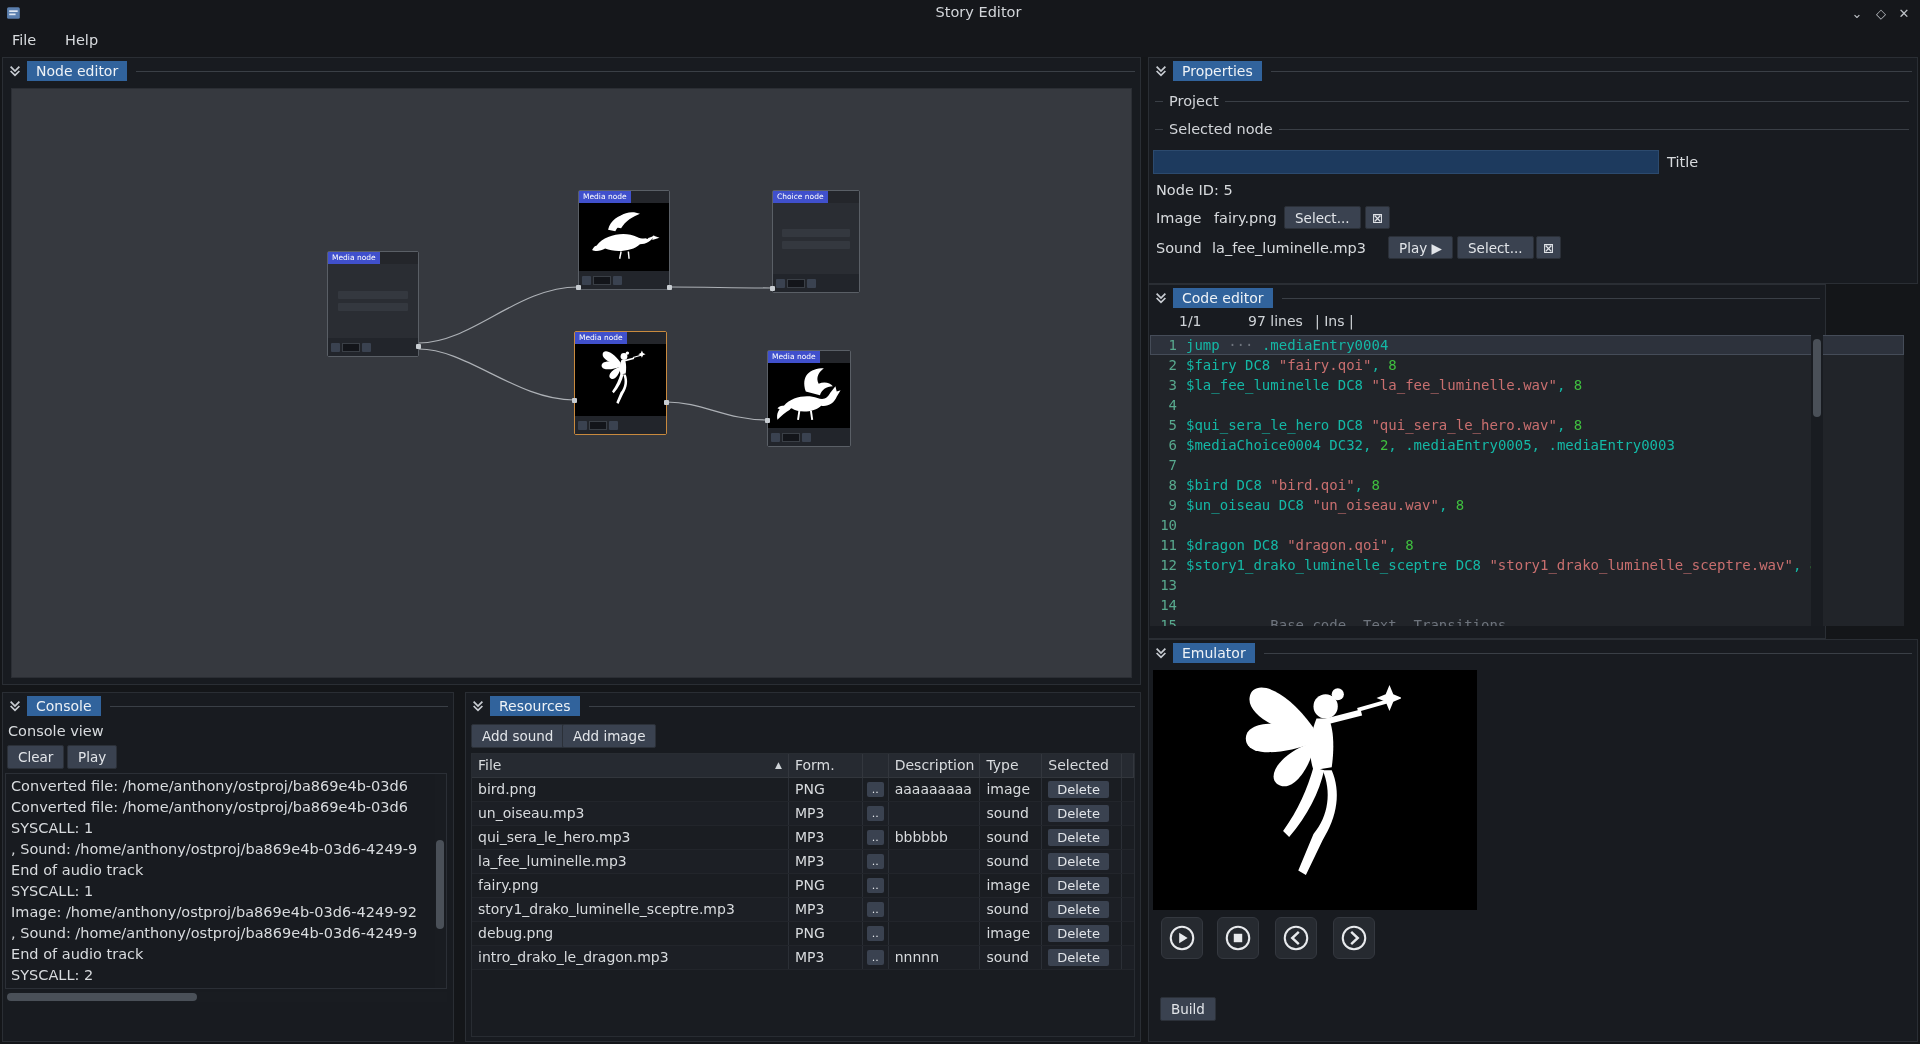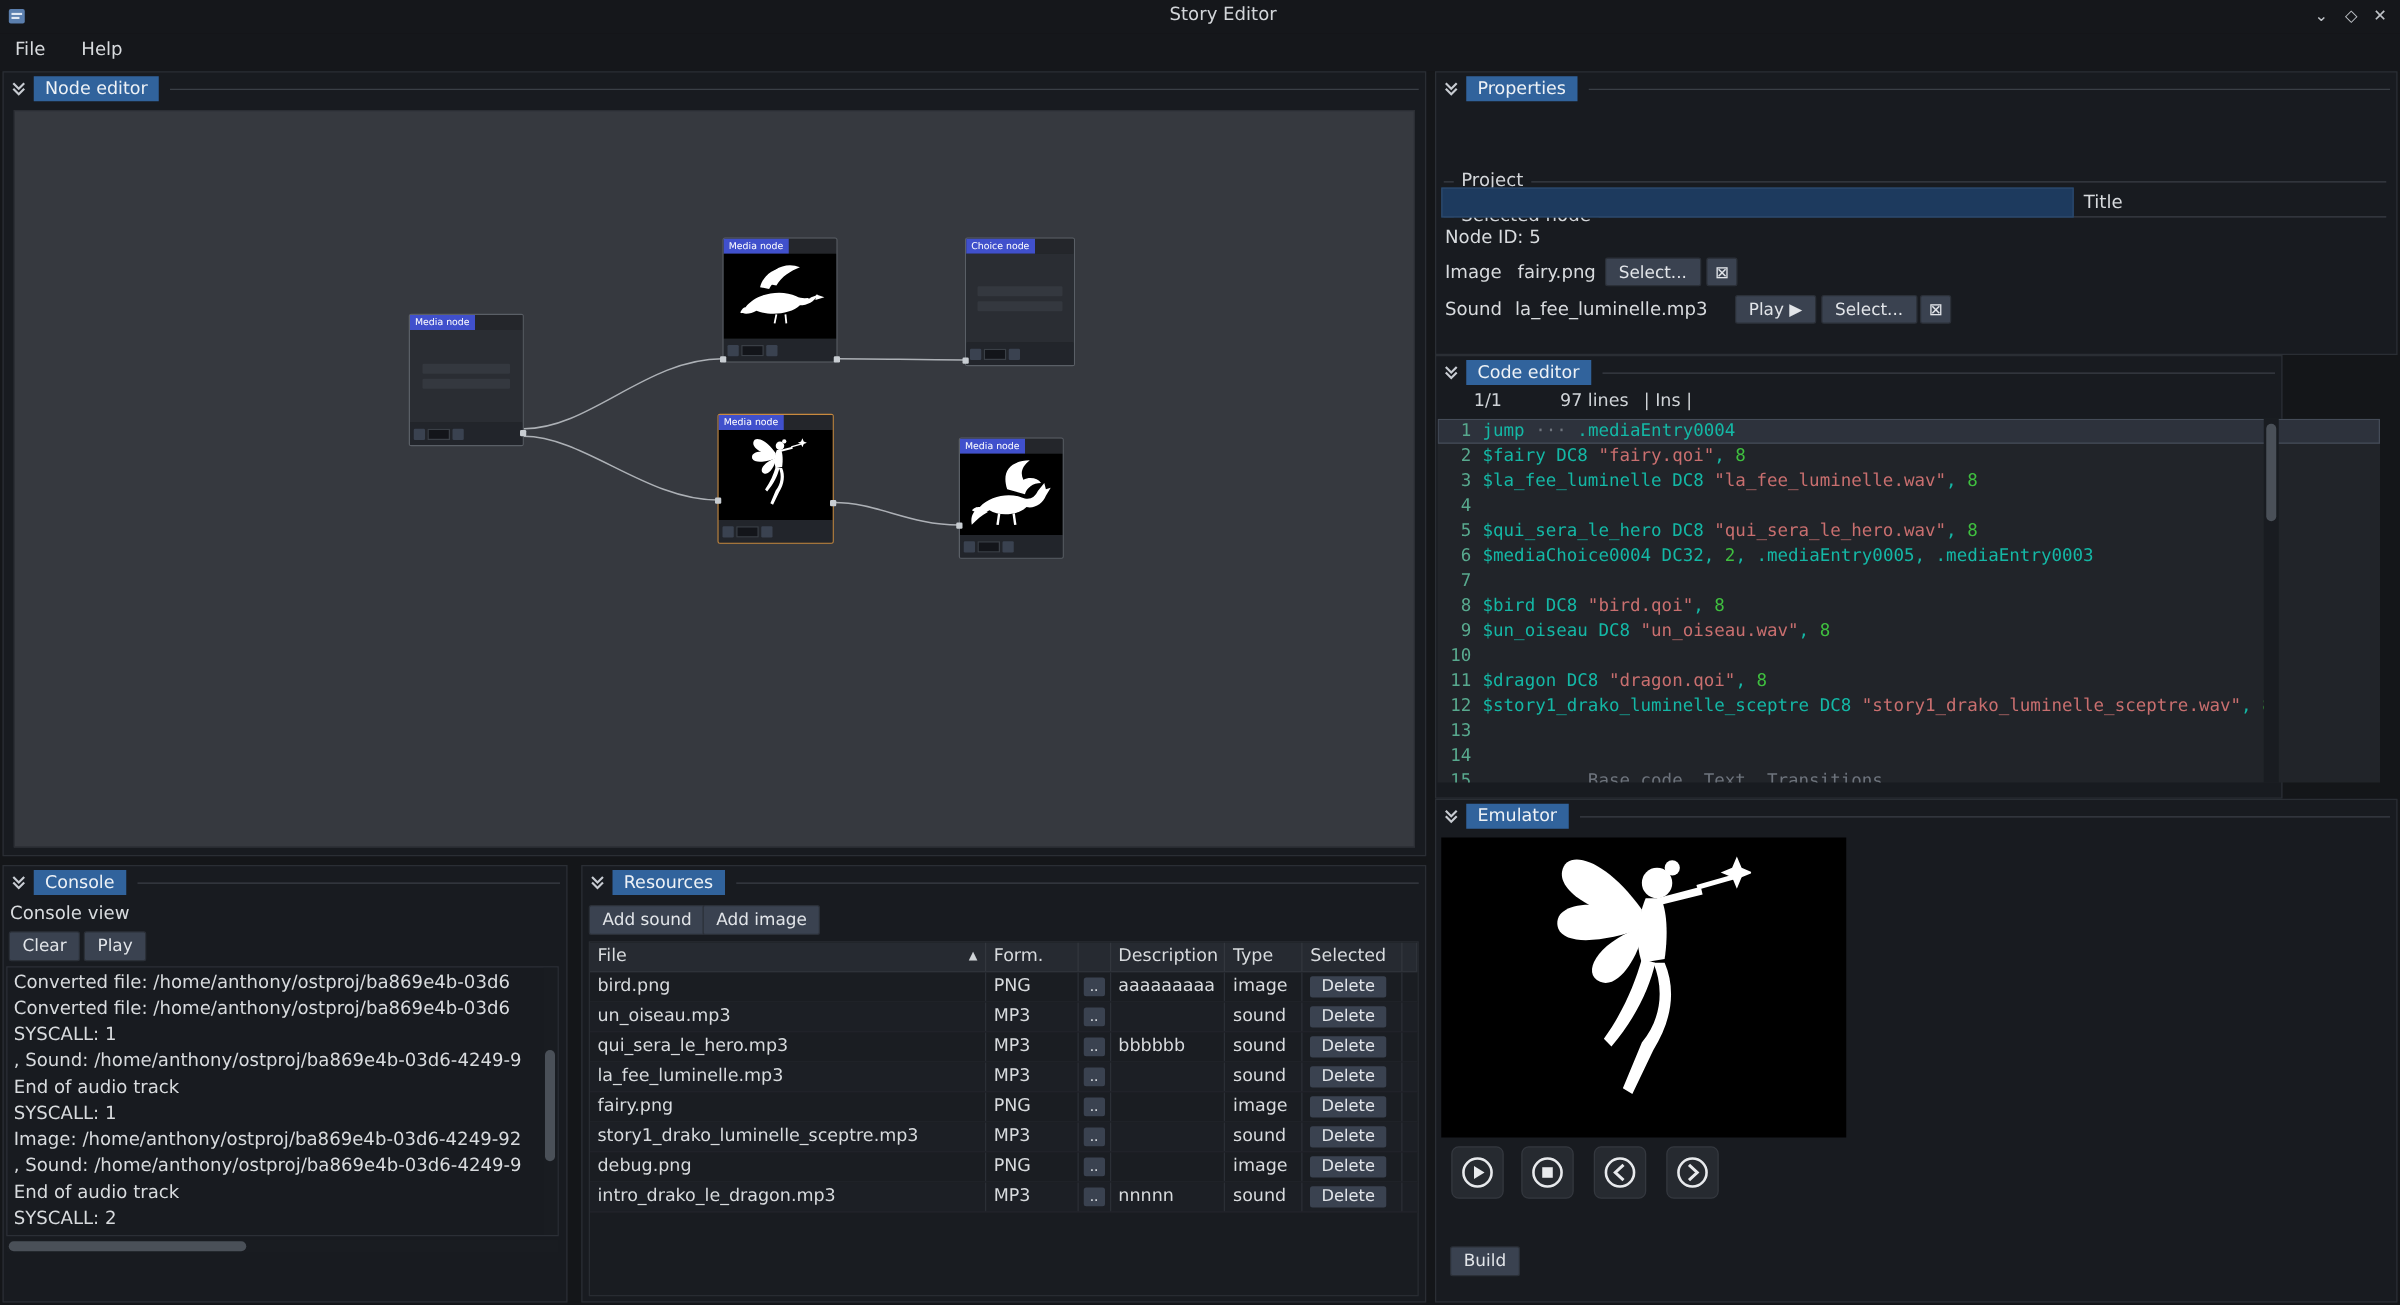--- a/index.html
+++ b/index.html
@@ -15,21 +15,21 @@
   .winbtn{position:absolute;top:3px;width:22px;height:21px;color:#bfc3c8;font-size:13px;text-align:center;line-height:21px;background:none;}
   #menubar{position:absolute;left:0;top:27px;width:1920px;height:30px;background:#15171b;}
   .menu-item{display:inline-block;padding:5px 12px;font-size:14.5px;color:#d8dbde;}
 
   
   .panel{position:absolute;background:#181b20;border:1px solid #2a2e34;}
   .phead{display:flex;align-items:center;height:26px;padding-left:5px;gap:5px;}
   .chev{width:14px;height:14px;flex:0 0 auto;}
   .ptitle{background:#31639c;color:#eef2f6;font-size:14px;padding:2px 9px;white-space:nowrap;}
   .hline{flex:1;height:1px;background:#3a3f46;margin:0 5px 0 4px;}
-  .gsep{position:absolute;display:flex;align-items:center;gap:6px;height:18px;margin-top:44px;}
+  .gsep{position:absolute;display:flex;align-items:center;gap:6px;height:18px;}
   .gsep::before{content:"";width:8px;height:1px;background:#3a3f46;}
   .gsep::after{content:"";flex:1;height:1px;background:#3a3f46;}
   .gsep span{font-size:14.5px;color:#d2d5d9;white-space:nowrap;}
   .btn{background:#3a4250;color:#e2e5e9;font-size:13.5px;padding:3px 10px;border-radius:2px;border:1px solid #2b3038;}
 
   
   #node-canvas{position:absolute;left:8px;top:30px;width:1121px;height:590px;background:#36393f;border:1px solid #2b2e34;}
   #wires{position:absolute;left:0;top:0;}
   .node{position:absolute;border:1px solid #5a5f66;background:#1d2025;border-radius:2px;display:flex;flex-direction:column;overflow:visible;}
   .node.selected{border-color:#c98a3e;}

